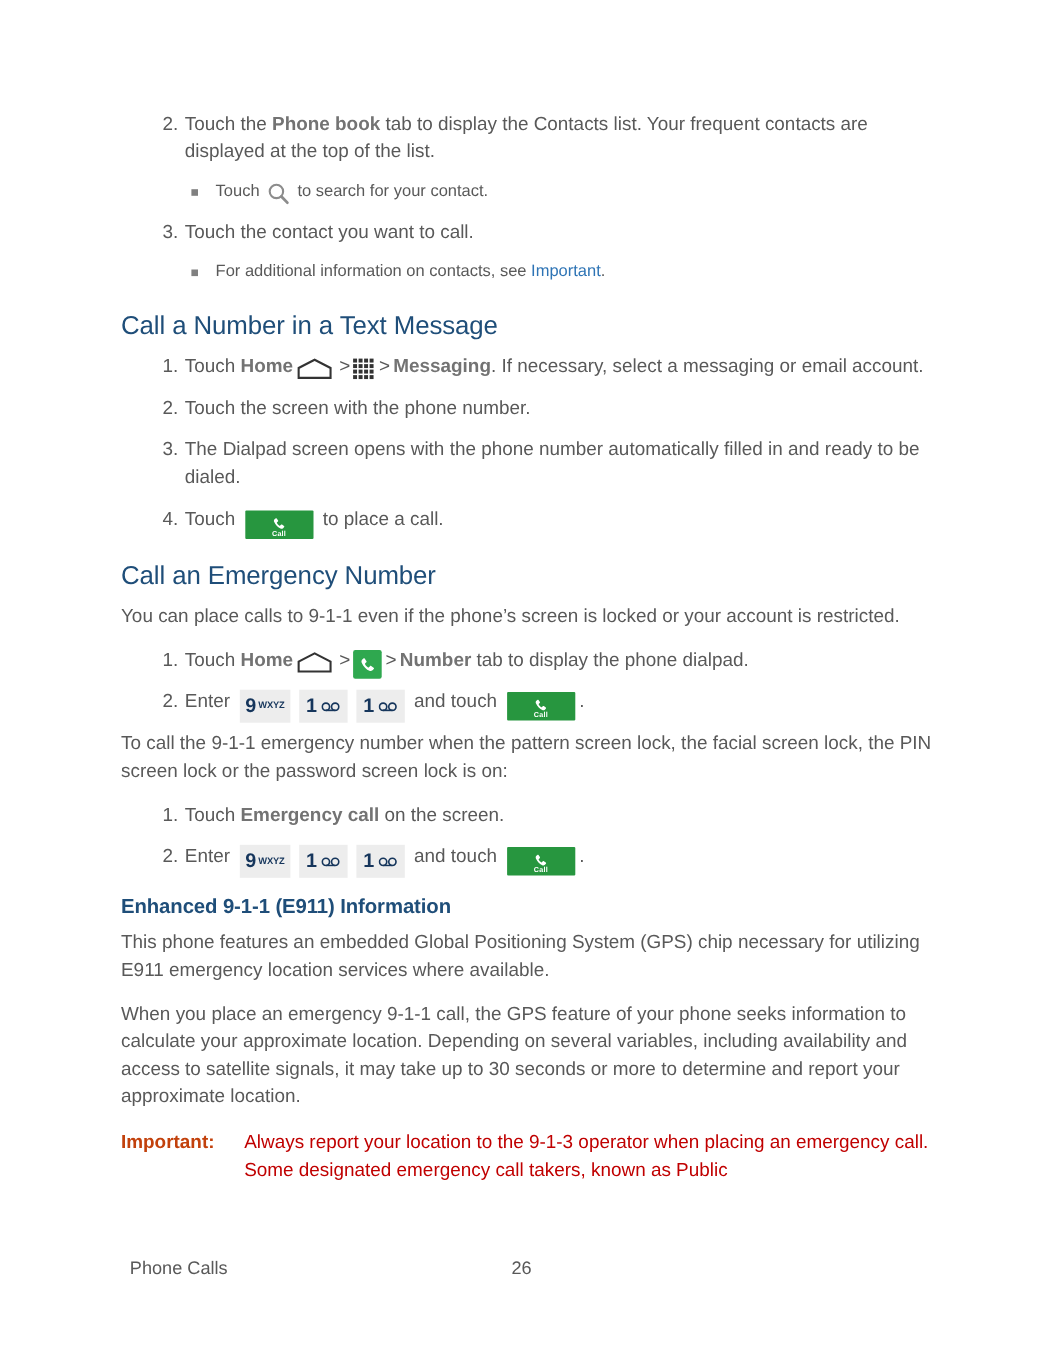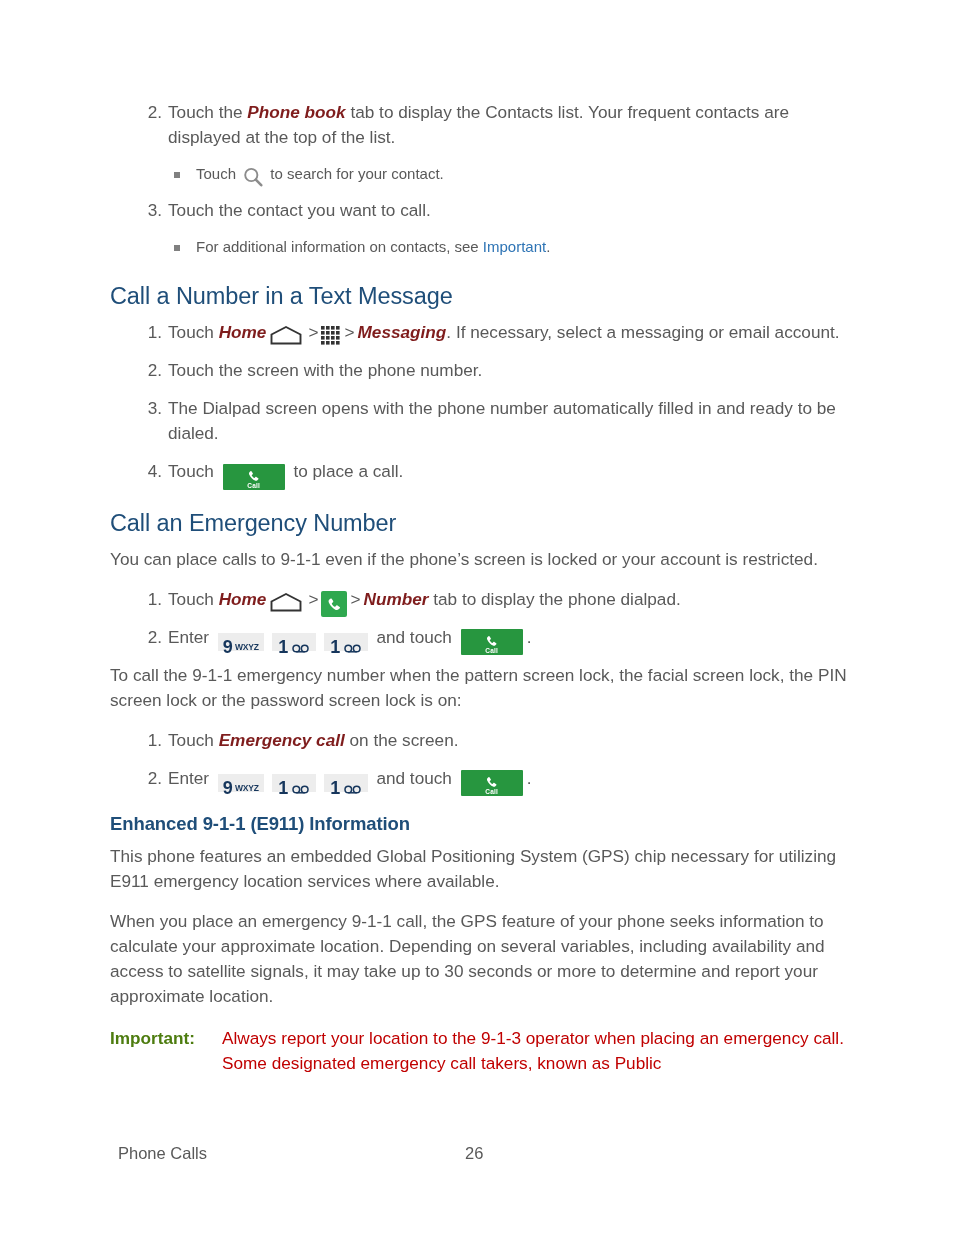--- a/index.html
+++ b/index.html
@@ -94,21 +94,21 @@
   }
   ul.bullets > li > .sq {
     position: absolute;
     left: 64px;
     top: 9px;
     width: 6px;
     height: 6px;
     background: #808080;
   }
 
-  b, strong, .bold { font-weight: bold; color: #7f1d1d; font-style: italic; }
+  b, strong, .bold { font-weight: bold; color: #737373; }
   a.link, .link {
     color: #2E74B5;
     text-decoration: none;
   }
 
   
   .inl {
     display: inline-block;
     vertical-align: middle;
     position: relative;
@@ -169,21 +169,21 @@
     font-weight: bold;
     letter-spacing: 0.2px;
     line-height: 7px;
   }
 
   
   .key {
     display: inline-block;
     vertical-align: middle;
     background: #EDEDED;
-    height: 18px;
+    height: 30px;
     min-width: 44px;
     margin: 0 4px -8px 4px;
     padding: 0 5px;
     box-sizing: border-box;
     white-space: nowrap;
     text-align: center;
     line-height: 27px;
   }
   .key .kd {
     font-size: 18px;
@@ -212,21 +212,21 @@
     margin-top: 18px;
     color: #C00000;
     font-size: 17.2px;
     line-height: 1.45;
   }
   .important .imp-label {
     position: absolute;
     left: 0;
     top: 0;
     font-weight: bold;
-    color: #4d7c0f;
+    color: #c2410c;
   }
   .important .imp-body {
     margin-left: 112px;
   }
 
   
   .footer {
     position: absolute;
     left: 110px;
     top: 1144px;

